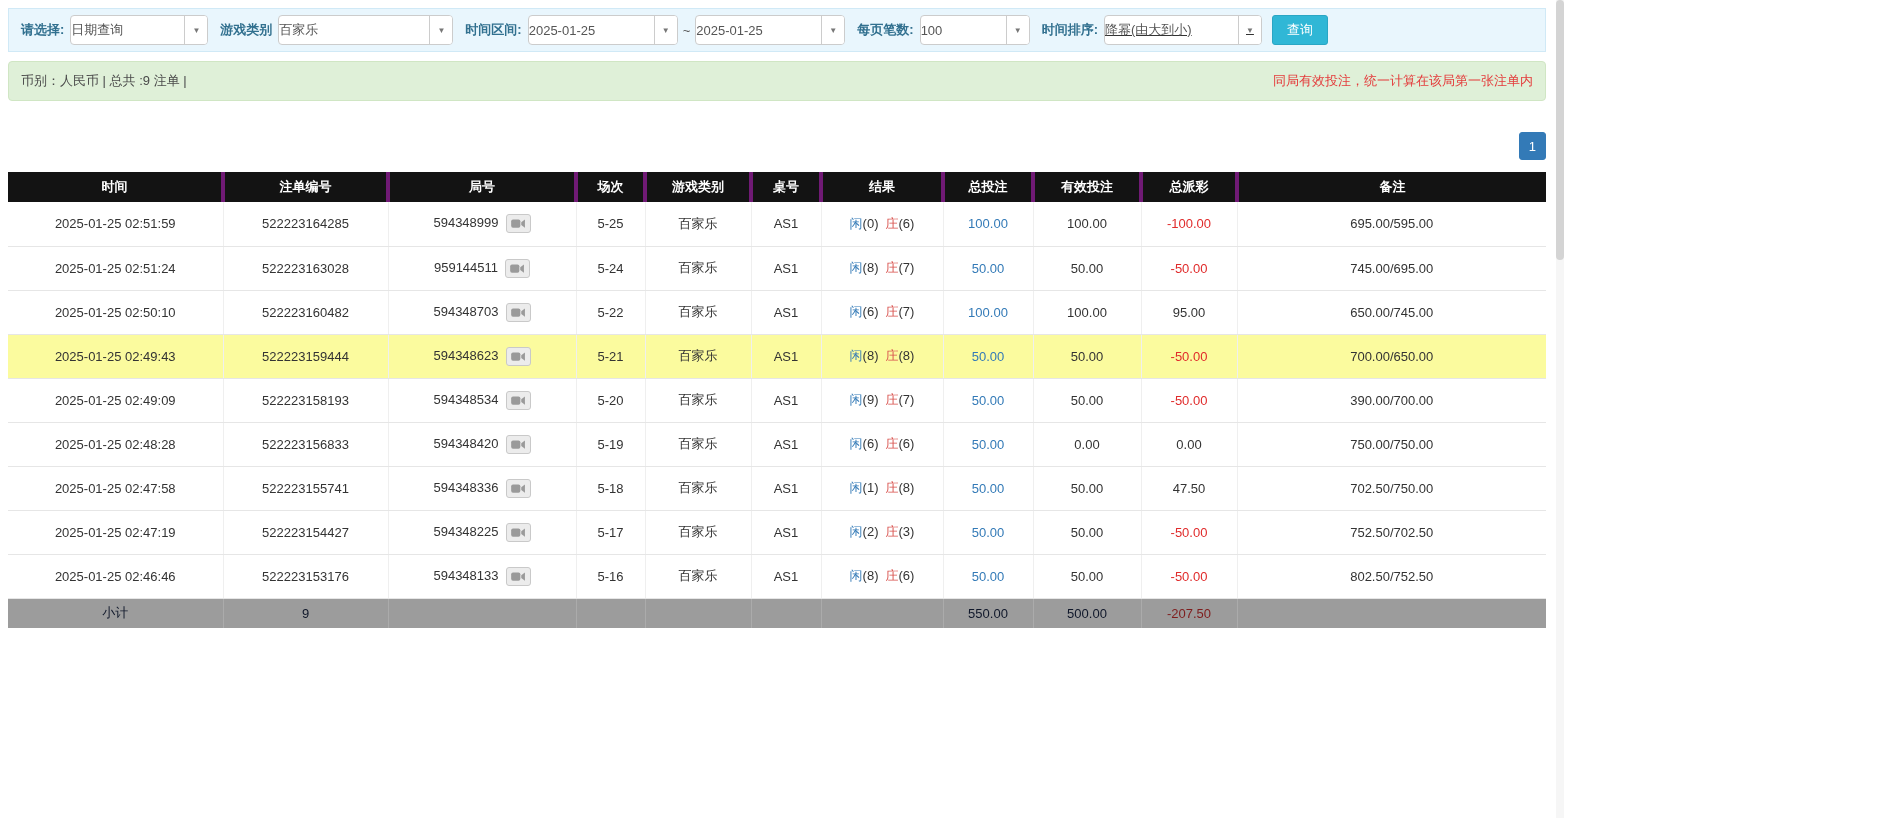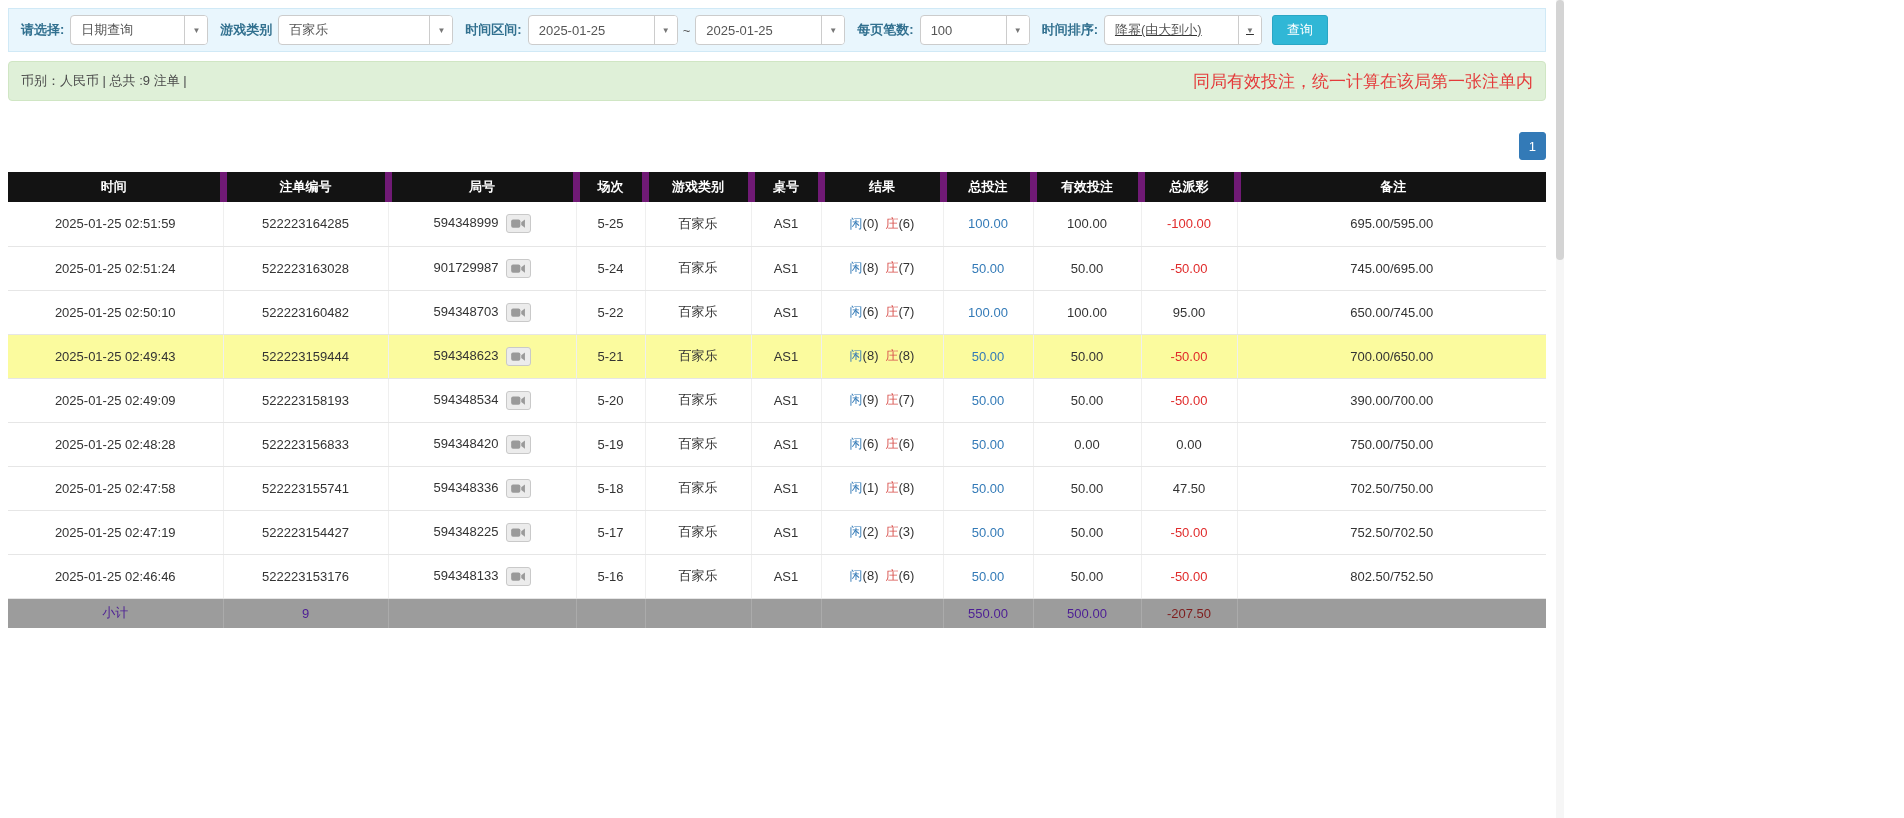--- a/index.html
+++ b/index.html
@@ -21,21 +21,21 @@
     color: #31708f; font-weight: 700; font-size: 13px;
     white-space: nowrap; margin: 0 6px 0 12px;
   }
   .filter-label:first-child { margin-left: 2px; }
   .combo {
     display: flex; height: 30px; background: #fff;
     border: 1px solid #ccc; border-radius: 4px; overflow: hidden; cursor: pointer;
   }
   .combo-value {
     flex: 1; display: flex; align-items: center;
-    padding: 0 10px; color: #555; font-size: 13px; white-space: nowrap;
+    padding: 0 0; color: #555; font-size: 13px; white-space: nowrap;
   }
   .combo-caret {
     width: 23px; border-left: 1px solid #ccc; flex: none;
     display: flex; align-items: center; justify-content: center;
     color: #777; font-size: 8px; background: #fff;
   }
   .w-querytype { width: 138px; }
   .w-game { width: 175px; }
   .w-date { width: 150px; }
   .w-pagesize { width: 110px; }
@@ -47,39 +47,39 @@
     font-size: 13px; cursor: pointer; font-family: inherit;
   }
 
   
   .summary-bar {
     margin-top: 9px; height: 40px; width: 1538px;
     background: #dff0d8; border: 1px solid #d0e6c4; border-radius: 4px;
     display: flex; justify-content: space-between; align-items: center; padding: 0 12px;
   }
   .summary-left { color: #4a4a4a; font-size: 13px; }
-  .summary-right { color: #e43b3b; font-size: 17px; }
+  .summary-right { color: #e43b3b; font-size: 13px; }
 
   
   .pagination-row {
     width: 1538px; display: flex; justify-content: flex-end;
     margin-top: 31px; margin-bottom: 12px;
   }
   .page-btn {
     min-width: 27px; height: 28px; background: #337ab7; border: 1px solid #337ab7;
     border-radius: 3px; color: #fff; display: flex; align-items: center;
     justify-content: center; font-size: 13px; padding: 0 9px;
     cursor: pointer; text-decoration: none;
   }
 
   
   table { border-collapse: collapse; table-layout: fixed; width: 1538px; }
   thead th {
     background: #131313; color: #fff; height: 30px; font-size: 13px;
-    font-weight: 700; border-right: 7px solid #701a75; text-align: center;
+    font-weight: 700; border-right: 4px solid #701a75; text-align: center;
   }
   thead th:last-child { border-right: none; }
   tbody td {
     height: 44px; text-align: center; vertical-align: middle;
     font-size: 13px; color: #333; background: #fff;
     border-bottom: 1px solid #e6e6e6; border-right: 1px solid #efefef;
     overflow: hidden; white-space: nowrap;
   }
   tbody td:last-child { border-right: none; }
   tbody tr.highlighted td { background: #fbfb9e; }
@@ -89,21 +89,21 @@
     width: 25px; height: 19px; background: #ececec; border: 1px solid #c9c9c9;
     border-radius: 3px; margin-left: 7px; vertical-align: middle; cursor: pointer;
   }
   .total-bet { color: #337ab7; cursor: pointer; }
   .player { color: #337ab7; }
   .banker { color: #d9534f; margin-left: 7px; }
   .pts { color: #333; }
   .neg { color: #e02b2b; }
 
   tfoot td {
-    background: #9c9c9c; color: #4c1d95; text-align: center; height: 31px;
+    background: #9c9c9c; color: #0f172a; text-align: center; height: 31px;
     font-size: 13px; border-right: 1px solid #ababab; white-space: nowrap;
   }
   tfoot td:last-child { border-right: none; }
   tfoot tr:first-child td { border-bottom: 2px solid #fff; }
   tfoot td.neg { color: #7f1d1d; }
 
   
   .scrollbar {
     position: absolute; top: 0; left: 1556px; width: 8px; height: 818px;
     background: #f6f6f6;
@@ -216,21 +216,21 @@
     <td class="total-bet">100.00</td>
     <td>100.00</td>
     <td class="payout neg">-100.00</td>
     <td>695.00/595.00</td>
   </tr>
 
   <tr>
     <td>2025-01-25 02:51:24</td>
     <td>522223163028</td>
     <td>
-      <span>901729987</span><span class="round-icon">
+      <span>959144511</span><span class="round-icon">
               <svg width="15" height="11" viewBox="0 0 16 12">
                 <rect x="0" y="1.5" width="10" height="9" rx="2" fill="#9a9a9a"></rect>
                 <path d="M11 4.5 L15 1.5 V10.5 L11 7.5 Z" fill="#9a9a9a"></path>
               </svg>
             </span>
     </td>
     <td>5-24</td>
     <td>百家乐</td>
     <td>AS1</td>
     <td>

